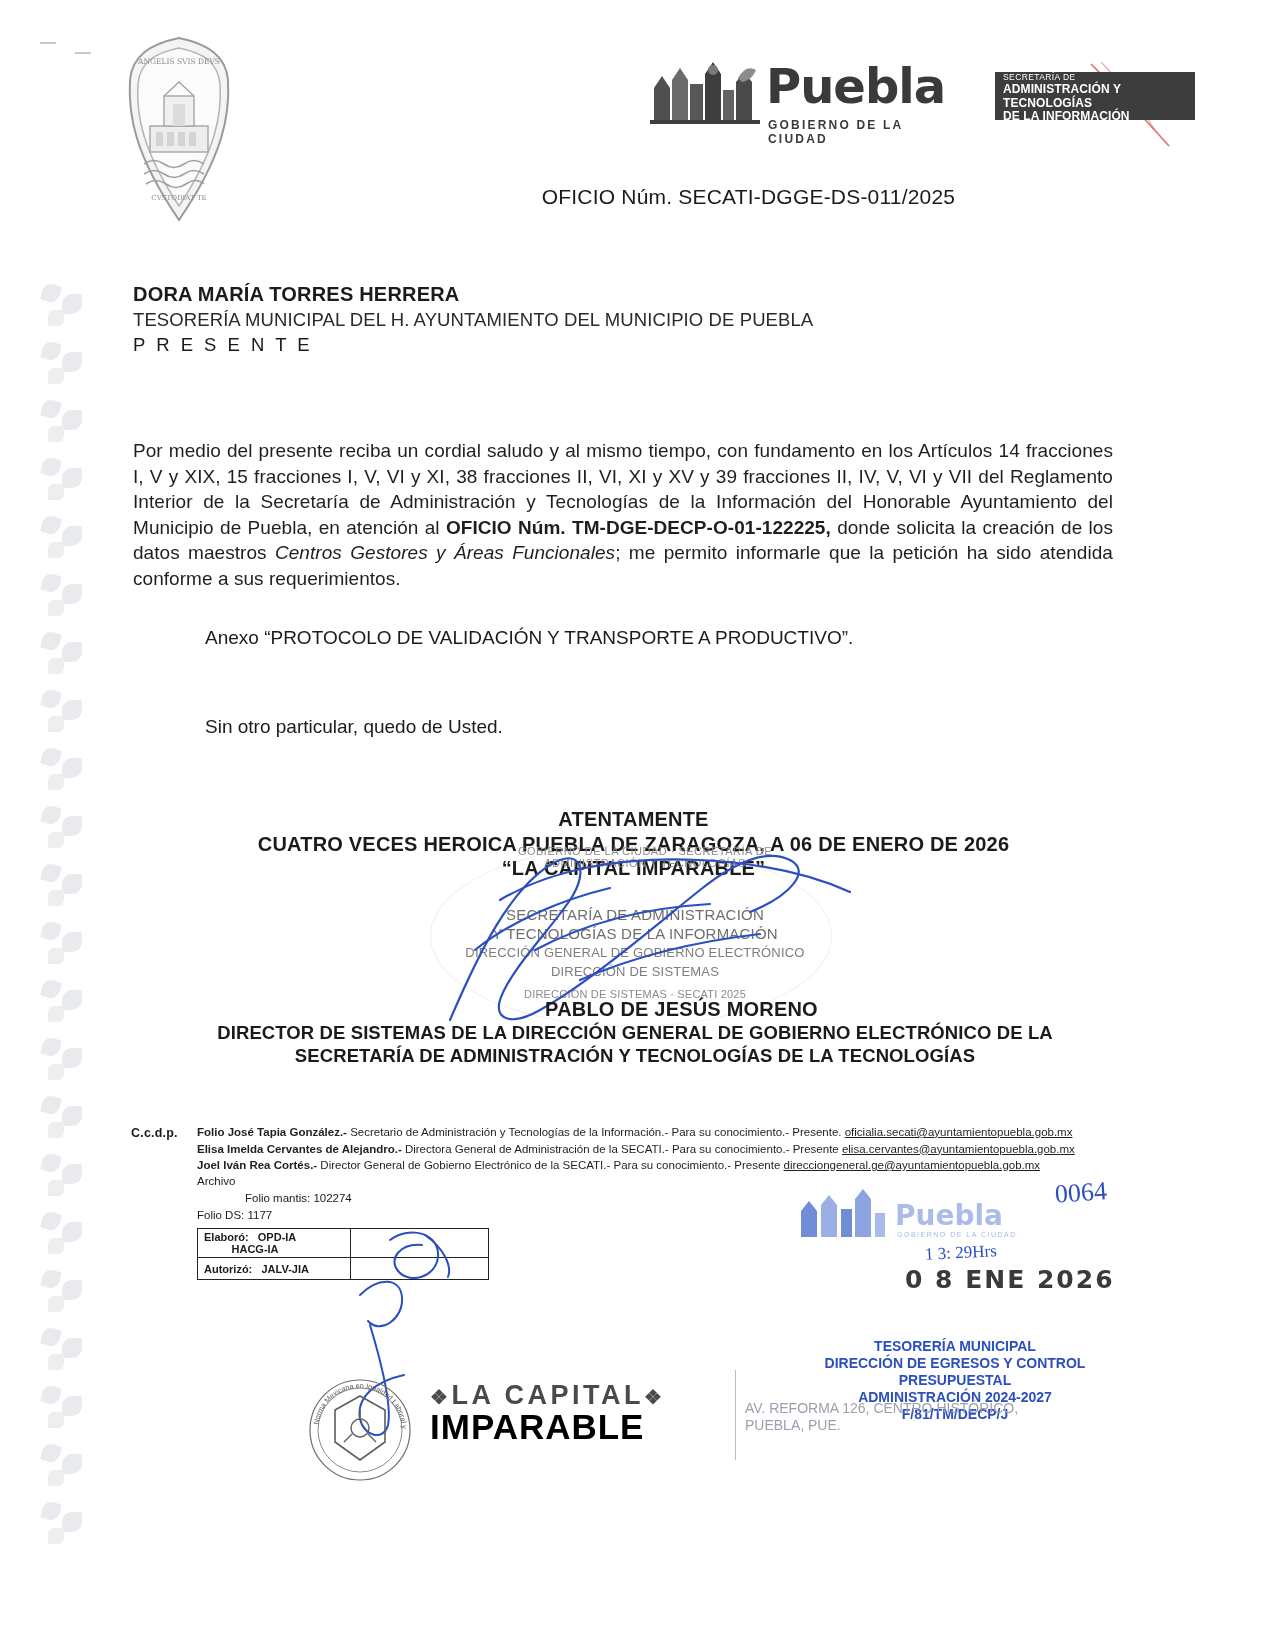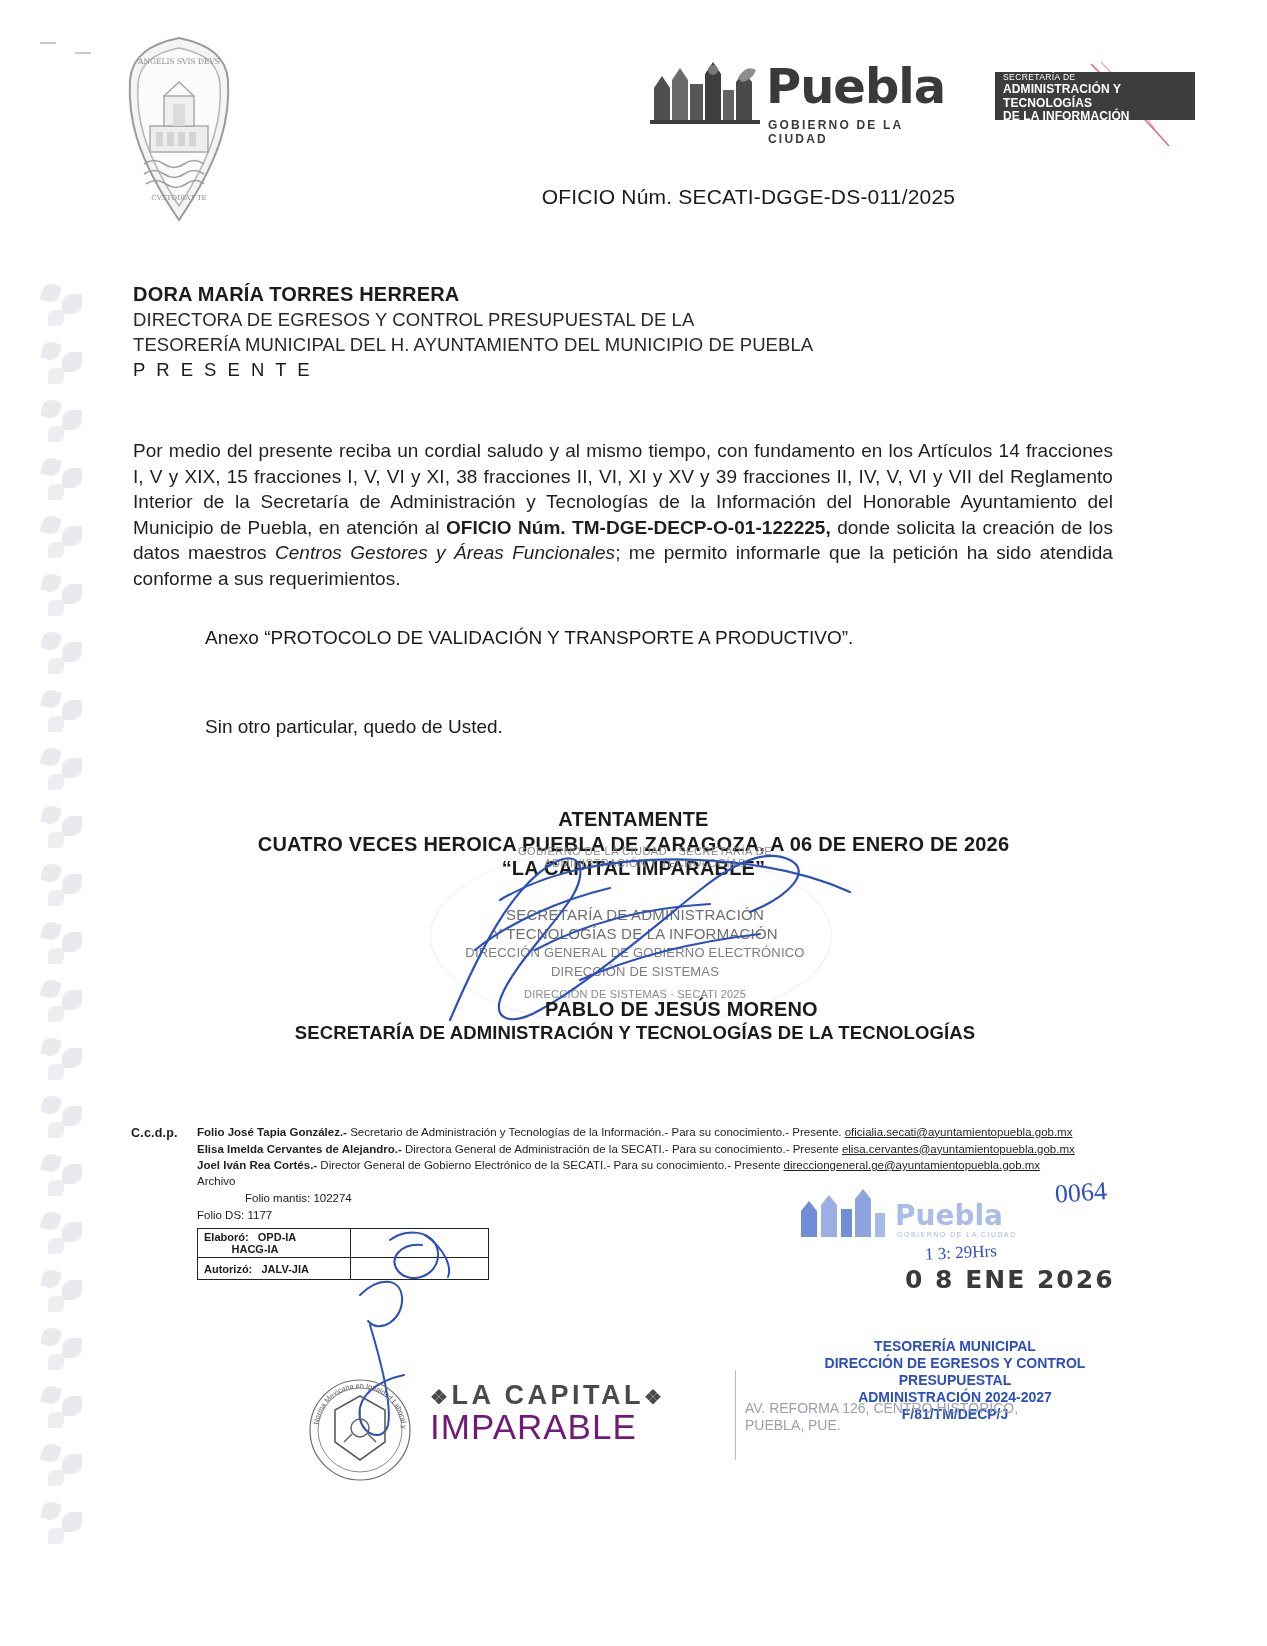--- a/index.html
+++ b/index.html
@@ -155,21 +155,21 @@
   .recv-hand{position:absolute;left:925px;top:1243px;font-size:17px;color:#2b4fbf;font-family:"Liberation Serif", serif;transform:rotate(-3deg);}
   .recv-date{position:absolute;left:905px;top:1265px;font-size:25px;font-weight:bold;color:#3a3a3a;letter-spacing:2px;font-family:"DejaVu Sans", sans-serif;}
   .recv-office{position:absolute;left:790px;top:1338px;width:330px;text-align:center;font-size:14px;line-height:17px;color:#2b4fbf;font-weight:bold;}
   .recv-addr{position:absolute;left:745px;top:1400px;width:330px;font-size:14px;line-height:17px;color:#9aa0ad;}
   .recv-divider{position:absolute;left:735px;top:1370px;width:1px;height:90px;background:#bdbdbd;}
 
   
   .norma-seal{position:absolute;left:300px;top:1370px;width:120px;height:120px;}
   .capital{position:absolute;left:430px;top:1380px;width:290px;height:90px;}
   .capital .l1{font-size:27px;font-weight:bold;letter-spacing:3.5px;color:#4a4a4a;}
-  .capital .l2{font-size:35px;font-weight:normal;letter-spacing:1px;color:#701a75;margin-top:-4px;}
+  .capital .l2{font-size:35px;font-weight:bold;letter-spacing:1px;color:#000000;margin-top:-4px;}
 
   .redmark{position:absolute;left:1085px;top:60px;width:90px;height:90px;}
 </style>
 </head>
 <body>
 
 <div class="page">
 
   <div class="corner-mark" style="left:40px;top:42px;"></div>
   <div class="corner-mark" style="left:75px;top:52px;"></div>
@@ -335,21 +335,20 @@
   <div class="secati-box">
     <div class="l1">SECRETARÍA DE</div>
     <div class="l2">ADMINISTRACIÓN Y TECNOLOGÍAS</div>
     <div class="l3">DE LA INFORMACIÓN</div>
   </div>
 
   <div class="oficio-num">OFICIO Núm. SECATI-DGGE-DS-011/2025</div>
 
   <div class="addressee">
     <div class="name">DORA MARÍA TORRES HERRERA</div>
-    <div class="line">DIRECTORA DE EGRESOS Y CONTROL PRESUPUESTAL DE LA</div>
     <div class="line">TESORERÍA MUNICIPAL DEL H. AYUNTAMIENTO DEL MUNICIPIO DE PUEBLA</div>
     <div class="presente">P R E S E N T E</div>
   </div>
 
   <div class="body-par">
     <span>Por medio del presente reciba un cordial saludo y al mismo tiempo, con fundamento en los Artículos 14 fracciones I, V y XIX, 15 fracciones I, V, VI y XI, 38 fracciones II, VI, XI y XV y 39 fracciones II, IV, V, VI y VII del Reglamento Interior de la Secretaría de Administración y Tecnologías de la Información del Honorable Ayuntamiento del Municipio de Puebla, en atención al </span><b>OFICIO Núm. TM-DGE-DECP-O-01-122225,</b><span> donde solicita la creación de los datos maestros </span><i>Centros Gestores y Áreas Funcionales</i><span>; me permito informarle que la petición ha sido atendida conforme a sus requerimientos.</span>
   </div>
 
   <div class="anexo">Anexo “PROTOCOLO DE VALIDACIÓN Y TRANSPORTE A PRODUCTIVO”.</div>
   <div class="despedida">Sin otro particular, quedo de Usted.</div>
@@ -375,20 +374,21 @@
         <path d="M60 70 C110 40 180 26 260 30 C320 33 370 44 410 62"></path>
         <path d="M95 120 C140 96 200 78 270 74"></path>
         <path d="M140 150 C190 128 250 112 320 104"></path>
         <path d="M35 120 C70 92 120 70 170 58"></path>
       </g>
     </svg>
   </div>
 
   <div class="signer-name">PABLO DE JESÚS MORENO</div>
   <div class="signer-role">
+    <div>DIRECTOR DE SISTEMAS DE LA DIRECCIÓN GENERAL DE GOBIERNO ELECTRÓNICO DE LA</div>
     <div>SECRETARÍA DE ADMINISTRACIÓN Y TECNOLOGÍAS DE LA TECNOLOGÍAS</div>
   </div>
 
   <div class="ccdp-label">C.c.d.p.</div>
   <div class="ccdp-lines">
     <div>
       <b>Folio José Tapia González.-</b><span> Secretario de Administración y Tecnologías de la Información.- Para su conocimiento.- Presente.</span> <span class="mail">oficialia.secati@ayuntamientopuebla.gob.mx</span>
     </div>
     <div>
       <b>Elisa Imelda Cervantes de Alejandro.-</b><span> Directora General de Administración de la SECATI.- Para su conocimiento.- Presente</span> <span class="mail">elisa.cervantes@ayuntamientopuebla.gob.mx</span>

